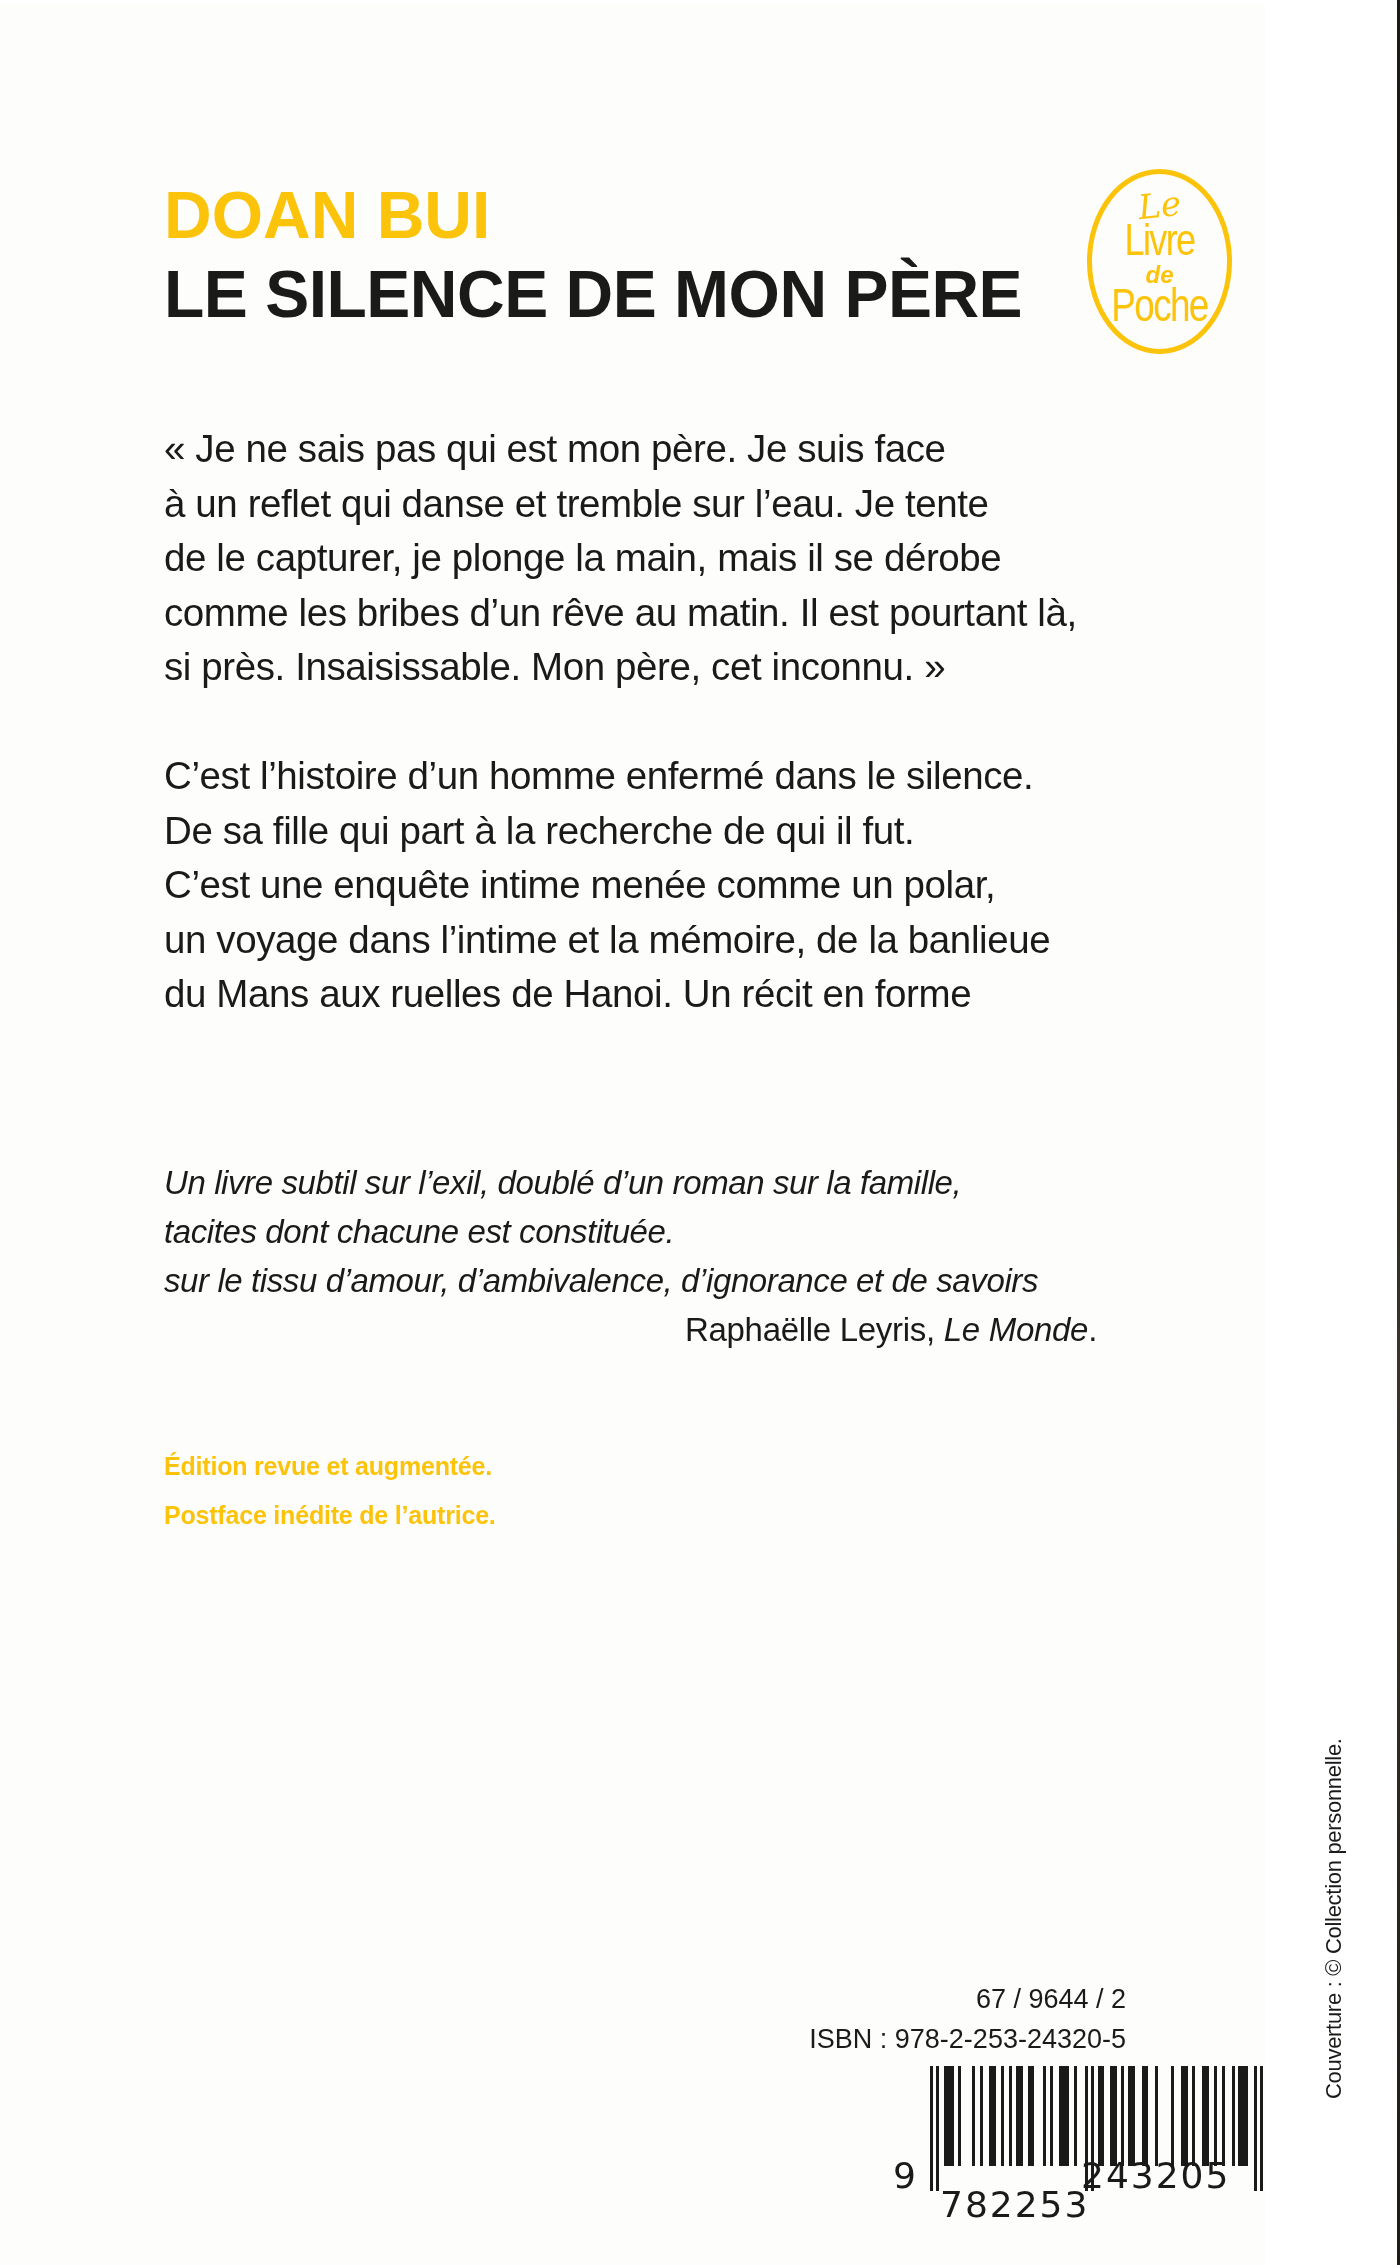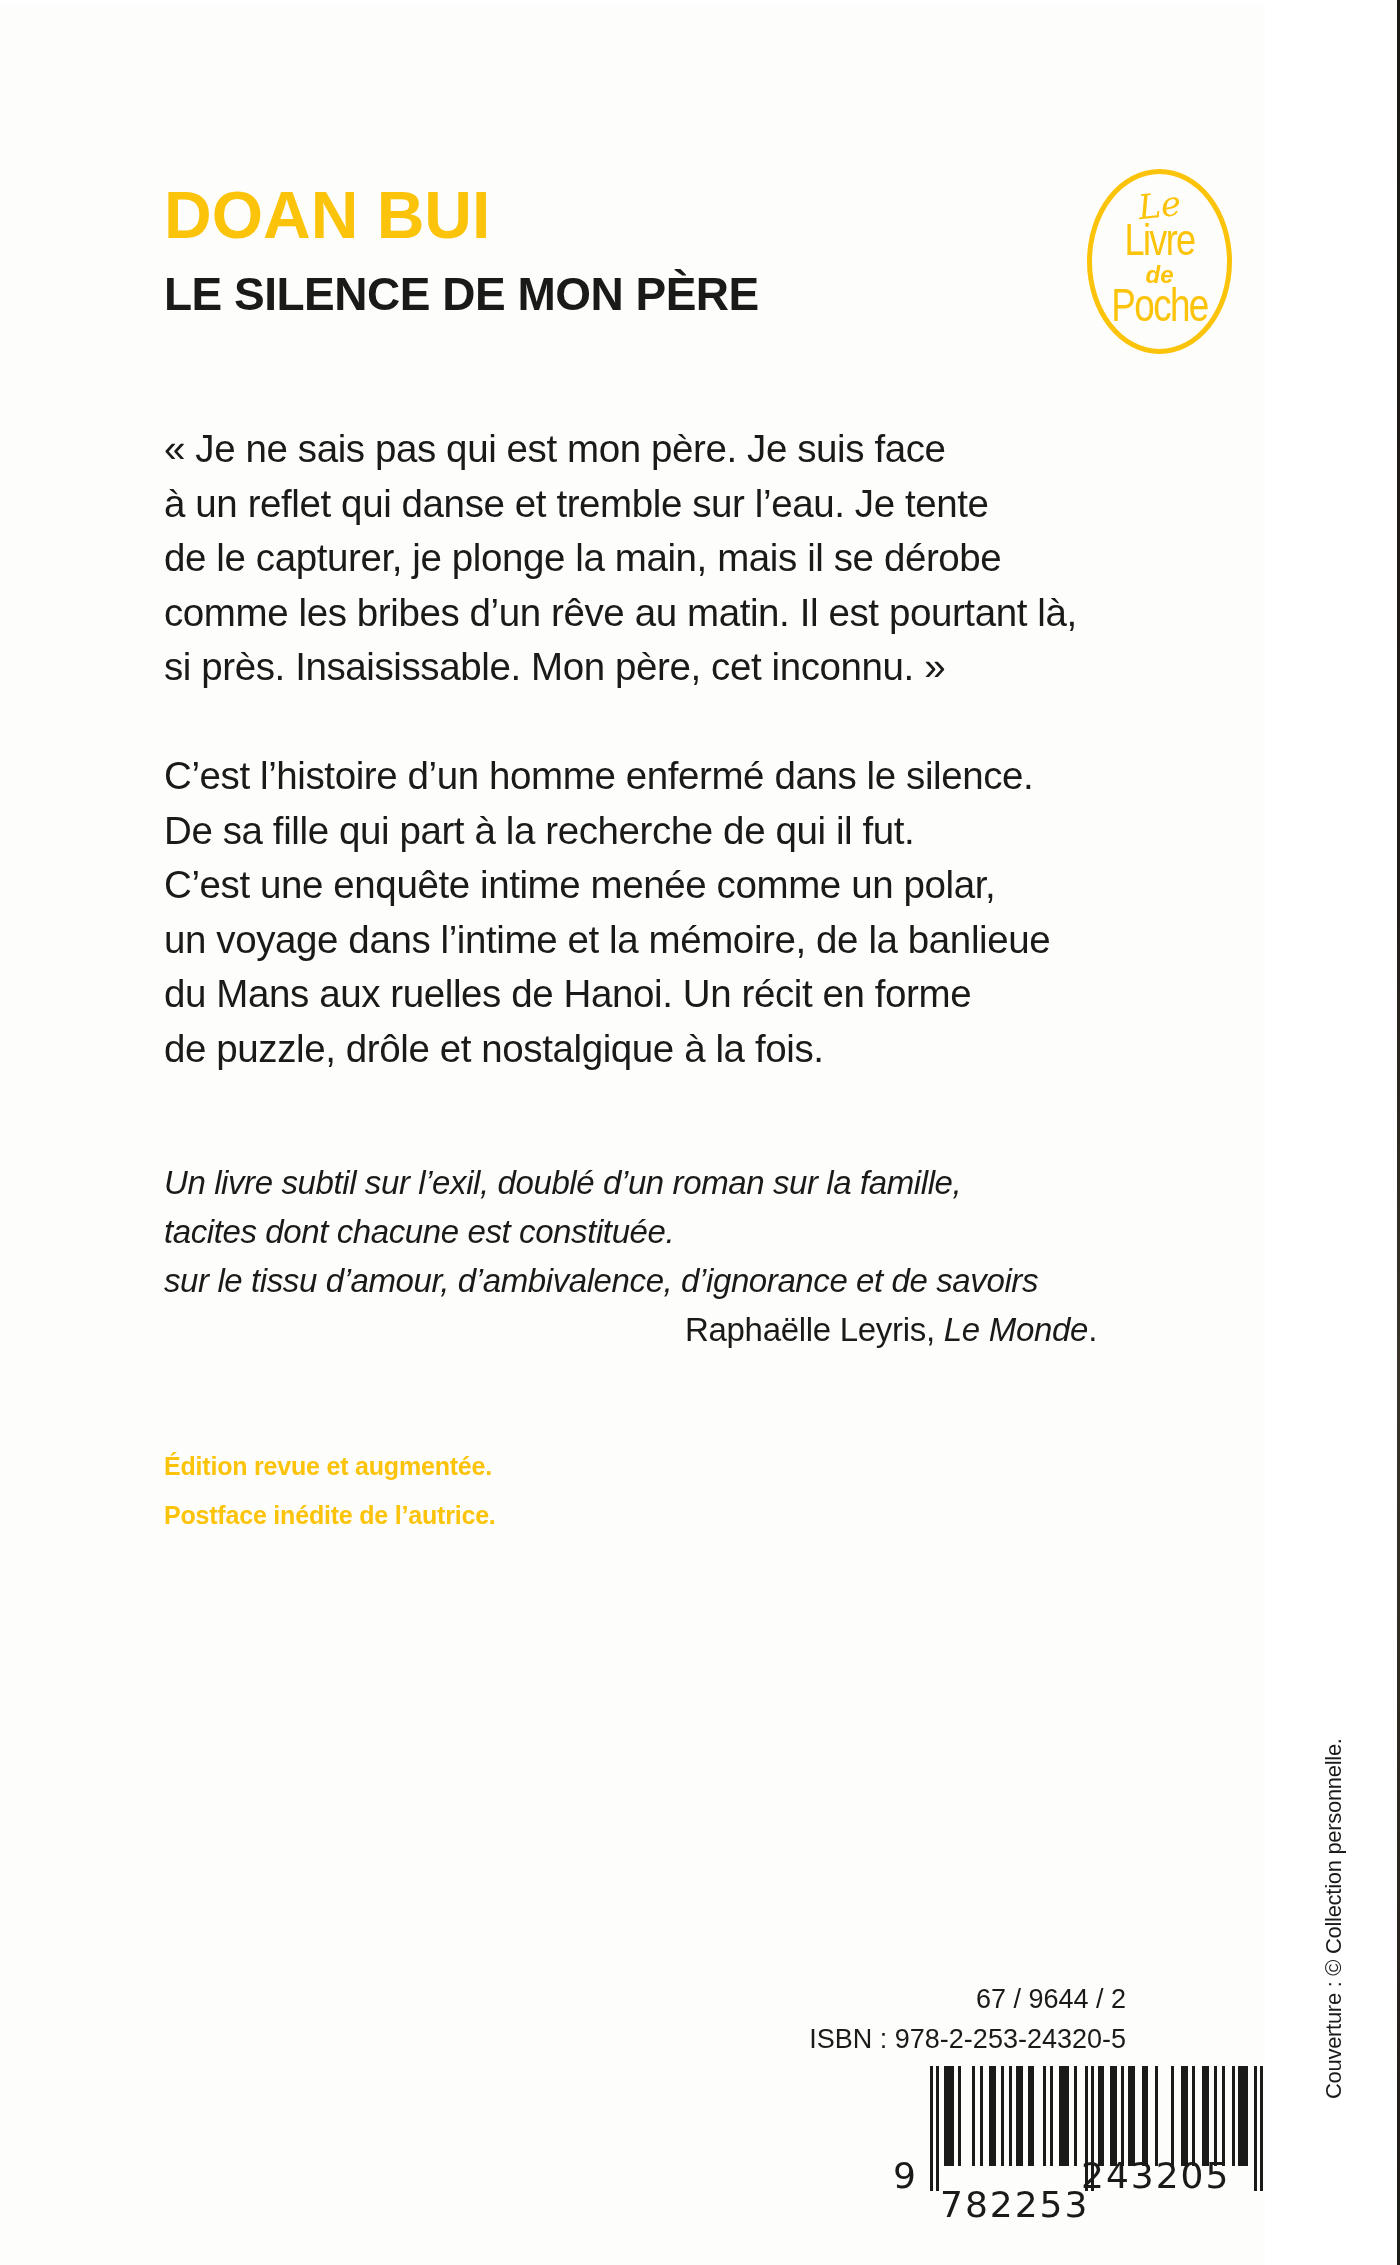--- a/index.html
+++ b/index.html
@@ -36,21 +36,21 @@
       font-size: 66px;
       font-weight: bold;
       line-height: 70px;
       letter-spacing: 0px;
       white-space: nowrap;
     }
     .title {
       position: absolute;
       left: 164px;
       top: 255px;
-      font-size: 46px;
+      font-size: 66px;
       font-weight: bold;
       line-height: 70px;
       white-space: nowrap;
       color: #1a1a18;
       letter-spacing: -0.5px;
     }
     .logo {
       position: absolute;
       left: 1087px;
       top: 165px;
@@ -222,21 +222,20 @@
     <span class="line">comme les bribes d’un rêve au matin. Il est pourtant là,</span>
     <span class="line">si près. Insaisissable. Mon père, cet inconnu. »</span>
   </div>
 
   <div class="para para-2">
     <span class="line">C’est l’histoire d’un homme enfermé dans le silence.</span>
     <span class="line">De sa fille qui part à la recherche de qui il fut.</span>
     <span class="line">C’est une enquête intime menée comme un polar,</span>
     <span class="line">un voyage dans l’intime et la mémoire, de la banlieue</span>
     <span class="line">du Mans aux ruelles de Hanoi. Un récit en forme</span>
-    <span class="line">de puzzle, drôle et nostalgique à la fois.</span>
   </div>
 
   <div class="quote">
     <span class="line">Un livre subtil sur l’exil, doublé d’un roman sur la famille,</span>
     <span class="line">tacites dont chacune est constituée.</span>
     <span class="line">sur le tissu d’amour, d’ambivalence, d’ignorance et de savoirs</span>
   </div>
 
   <div class="attribution"><span>Raphaëlle Leyris, </span><span class="source">Le Monde</span><span>.</span></div>
 

